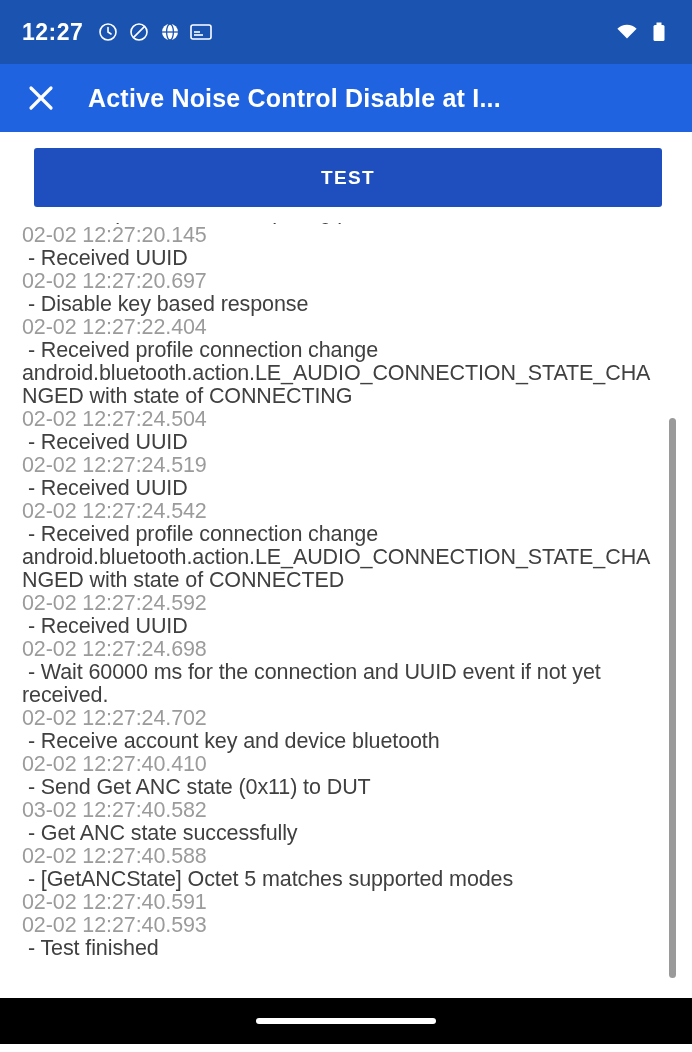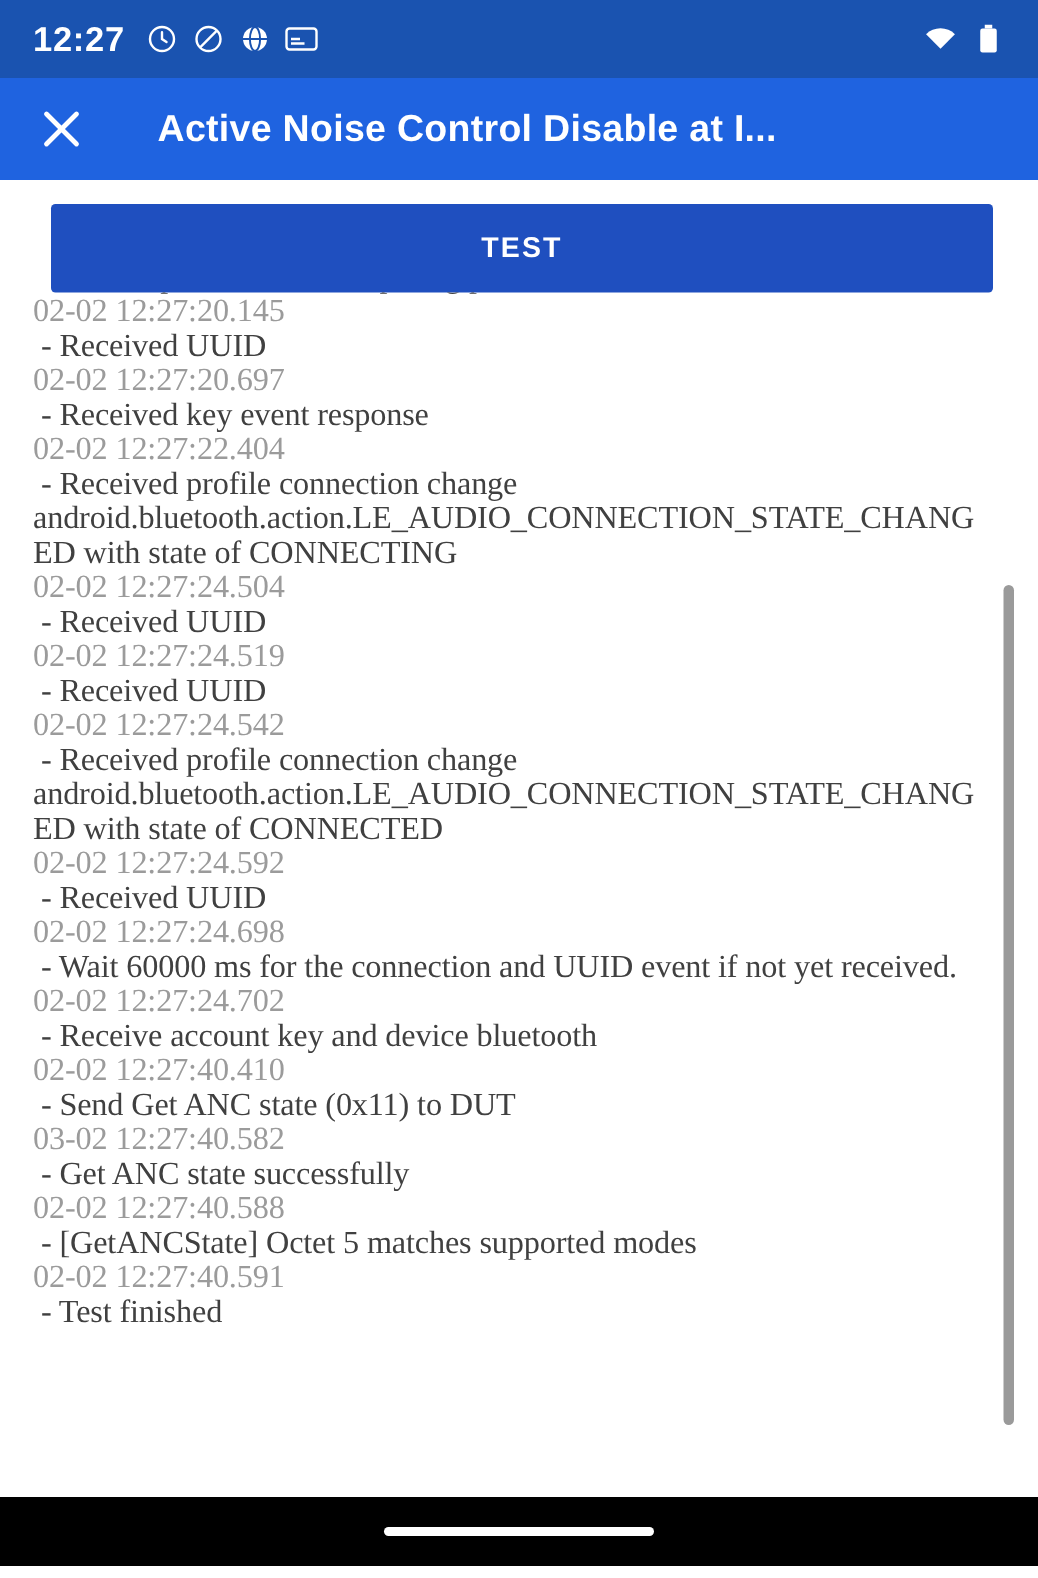--- a/index.html
+++ b/index.html
@@ -17,21 +17,21 @@
     position: relative;
     width: 692px;
     height: 1052px;
     background: #ffffff;
     display: flex;
     flex-direction: column;
   }
 
   
   .status-bar {
-    height: 52px;
+    height: 64px;
     background: #1a53b0;
     display: flex;
     align-items: center;
     padding: 0 22px;
     box-sizing: border-box;
     color: #ffffff;
     flex: 0 0 auto;
   }
   .status-clock {
     font-size: 23px;
@@ -61,21 +61,20 @@
   
   .app-bar {
     height: 68px;
     background: #1f63e0;
     display: flex;
     align-items: center;
     padding: 0 22px;
     box-sizing: border-box;
     color: #ffffff;
     flex: 0 0 auto;
-    gap: 17px;
   }
   .close-btn {
     width: 38px;
     height: 38px;
     display: inline-flex;
     align-items: center;
     justify-content: center;
     cursor: pointer;
     flex: 0 0 auto;
   }
@@ -111,27 +110,26 @@
     height: 59px;
     font-size: 19px;
     font-weight: bold;
     letter-spacing: 1.4px;
     font-family: "Liberation Sans", sans-serif;
     cursor: pointer;
   }
 
   .log-area {
     position: relative;
-    margin-top: 0;
+    margin-top: 16px;
     height: 790px;
     overflow: hidden;
     padding-left: 10px;
     padding-right: 22px;
     box-sizing: border-box;
-    font-family: Liberation Serif, serif;
   }
   .log-inner {
     position: relative;
     margin-top: -22px;
   }
   .log-line {
     font-size: 21.5px;
     line-height: 1.07;
     word-wrap: break-word;
     white-space: pre-wrap;
@@ -244,21 +242,21 @@
     <div class="test-btn-wrap">
       <button class="test-btn">TEST</button>
     </div>
 
     <div class="log-area">
       <div class="log-inner" id="log-inner">
           <div class="log-line msg"> - Start to pair and wait for paring process for 20000 ms</div>
           <div class="log-line ts">02-02 12:27:20.145</div>
           <div class="log-line msg"> - Received UUID</div>
           <div class="log-line ts">02-02 12:27:20.697</div>
-          <div class="log-line msg"> - Received key event response</div>
+          <div class="log-line msg"> - Disable key based response</div>
           <div class="log-line ts">02-02 12:27:22.404</div>
           <div class="log-line msg"> - Received profile connection change android.bluetooth.action.LE_AUDIO_CONNECTION_STATE_CHANGED with state of CONNECTING</div>
           <div class="log-line ts">02-02 12:27:24.504</div>
           <div class="log-line msg"> - Received UUID</div>
           <div class="log-line ts">02-02 12:27:24.519</div>
           <div class="log-line msg"> - Received UUID</div>
           <div class="log-line ts">02-02 12:27:24.542</div>
           <div class="log-line msg"> - Received profile connection change android.bluetooth.action.LE_AUDIO_CONNECTION_STATE_CHANGED with state of CONNECTED</div>
           <div class="log-line ts">02-02 12:27:24.592</div>
           <div class="log-line msg"> - Received UUID</div>
@@ -266,20 +264,21 @@
           <div class="log-line msg"> - Wait 60000 ms for the connection and UUID event if not yet received.</div>
           <div class="log-line ts">02-02 12:27:24.702</div>
           <div class="log-line msg"> - Receive account key and device bluetooth</div>
           <div class="log-line ts">02-02 12:27:40.410</div>
           <div class="log-line msg"> - Send Get ANC state (0x11) to DUT</div>
           <div class="log-line ts">03-02 12:27:40.582</div>
           <div class="log-line msg"> - Get ANC state successfully</div>
           <div class="log-line ts">02-02 12:27:40.588</div>
           <div class="log-line msg"> - [GetANCState] Octet 5 matches supported modes</div>
           <div class="log-line ts">02-02 12:27:40.591</div>
+          <div class="log-line ts">02-02 12:27:40.593</div>
           <div class="log-line msg"> - Test finished</div>
         </div>
       <div class="scrollbar-track">
         <div class="scrollbar-thumb"></div>
       </div>
     </div>
   </div>
 
   <div class="nav-bar">
     <div class="nav-handle"></div>

